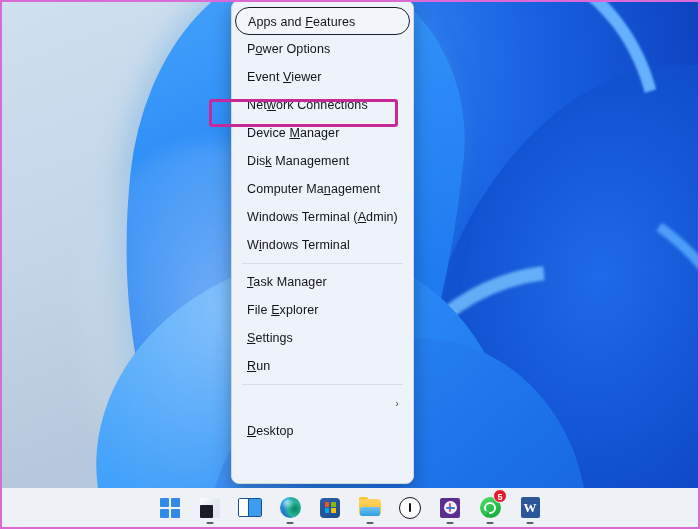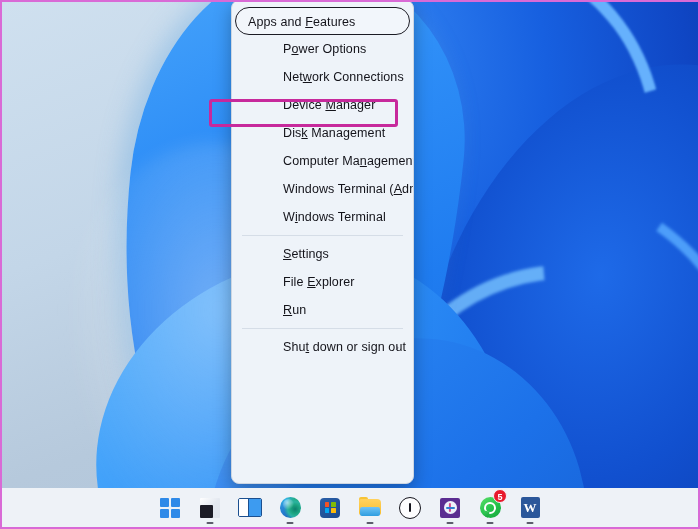--- a/index.html
+++ b/index.html
@@ -149,21 +149,20 @@
   .menu-item {
     position: relative;
     height: 28px;
     line-height: 28px;
     padding: 0 10px 0 15px;
     font-size: 12.5px;
     color: #13131a;
     white-space: nowrap;
     box-sizing: border-box;
     letter-spacing: 0.1px;
-    margin-left: 36px;
   }
   .menu-item .acc {
     text-decoration: underline;
   }
   .menu-item.focused {
     border: 1.6px solid #1b1b24;
     border-radius: 14px;
     margin: 0 3px;
     padding-left: 12px;
     background: #f2f6fb;
@@ -310,32 +309,35 @@
     <div class="ribbon rb-arc3"></div>
     <div class="ribbon rb-petal"></div>
     <div class="ribbon rb-lobe"></div>
     <div class="ribbon rb-lobe2"></div>
     <div class="ribbon rb-soft"></div>
   </div>
 
   <div id="winx-menu">
       <div class="menu-item focused"><span>Apps and <span class="acc">F</span>eatures</span></div>
       <div class="menu-item"><span>P<span class="acc">o</span>wer Options</span></div>
+      <div class="menu-item"><span>Event <span class="acc">V</span>iewer</span></div>
       <div class="menu-item"><span>Net<span class="acc">w</span>ork Connections</span></div>
       <div class="menu-item"><span>Device <span class="acc">M</span>anager</span></div>
       <div class="menu-item"><span>Dis<span class="acc">k</span> Management</span></div>
       <div class="menu-item"><span>Computer Ma<span class="acc">n</span>agement</span></div>
       <div class="menu-item"><span>Windows Terminal (<span class="acc">A</span>dmin)</span></div>
       <div class="menu-item"><span>W<span class="acc">i</span>ndows Terminal</span></div>
       <div class="menu-sep"></div>
+      <div class="menu-item"><span><span class="acc">T</span>ask Manager</span></div>
+      <div class="menu-item"><span>File <span class="acc">E</span>xplorer</span></div>
       <div class="menu-item"><span><span class="acc">S</span>ettings</span></div>
-      <div class="menu-item"><span>File <span class="acc">E</span>xplorer</span></div>
       <div class="menu-item"><span><span class="acc">R</span>un</span></div>
       <div class="menu-sep"></div>
-      <div class="menu-item"><span>Shu<span class="acc">t</span> down or sign out</span><span class="submenu-arrow">›</span></div>
+      <div class="menu-item"><span class="submenu-arrow">›</span></div>
+      <div class="menu-item"><span><span class="acc">D</span>esktop</span></div>
     </div>
 
   <div id="annotation-box"></div>
 
   <div id="taskbar">
       <div class="tb-item">
         <span class="tb-glyph" style="display: flex; align-items: center; justify-content: center;">
           <span class="ic-start">
             <i></i>
             <i></i>

